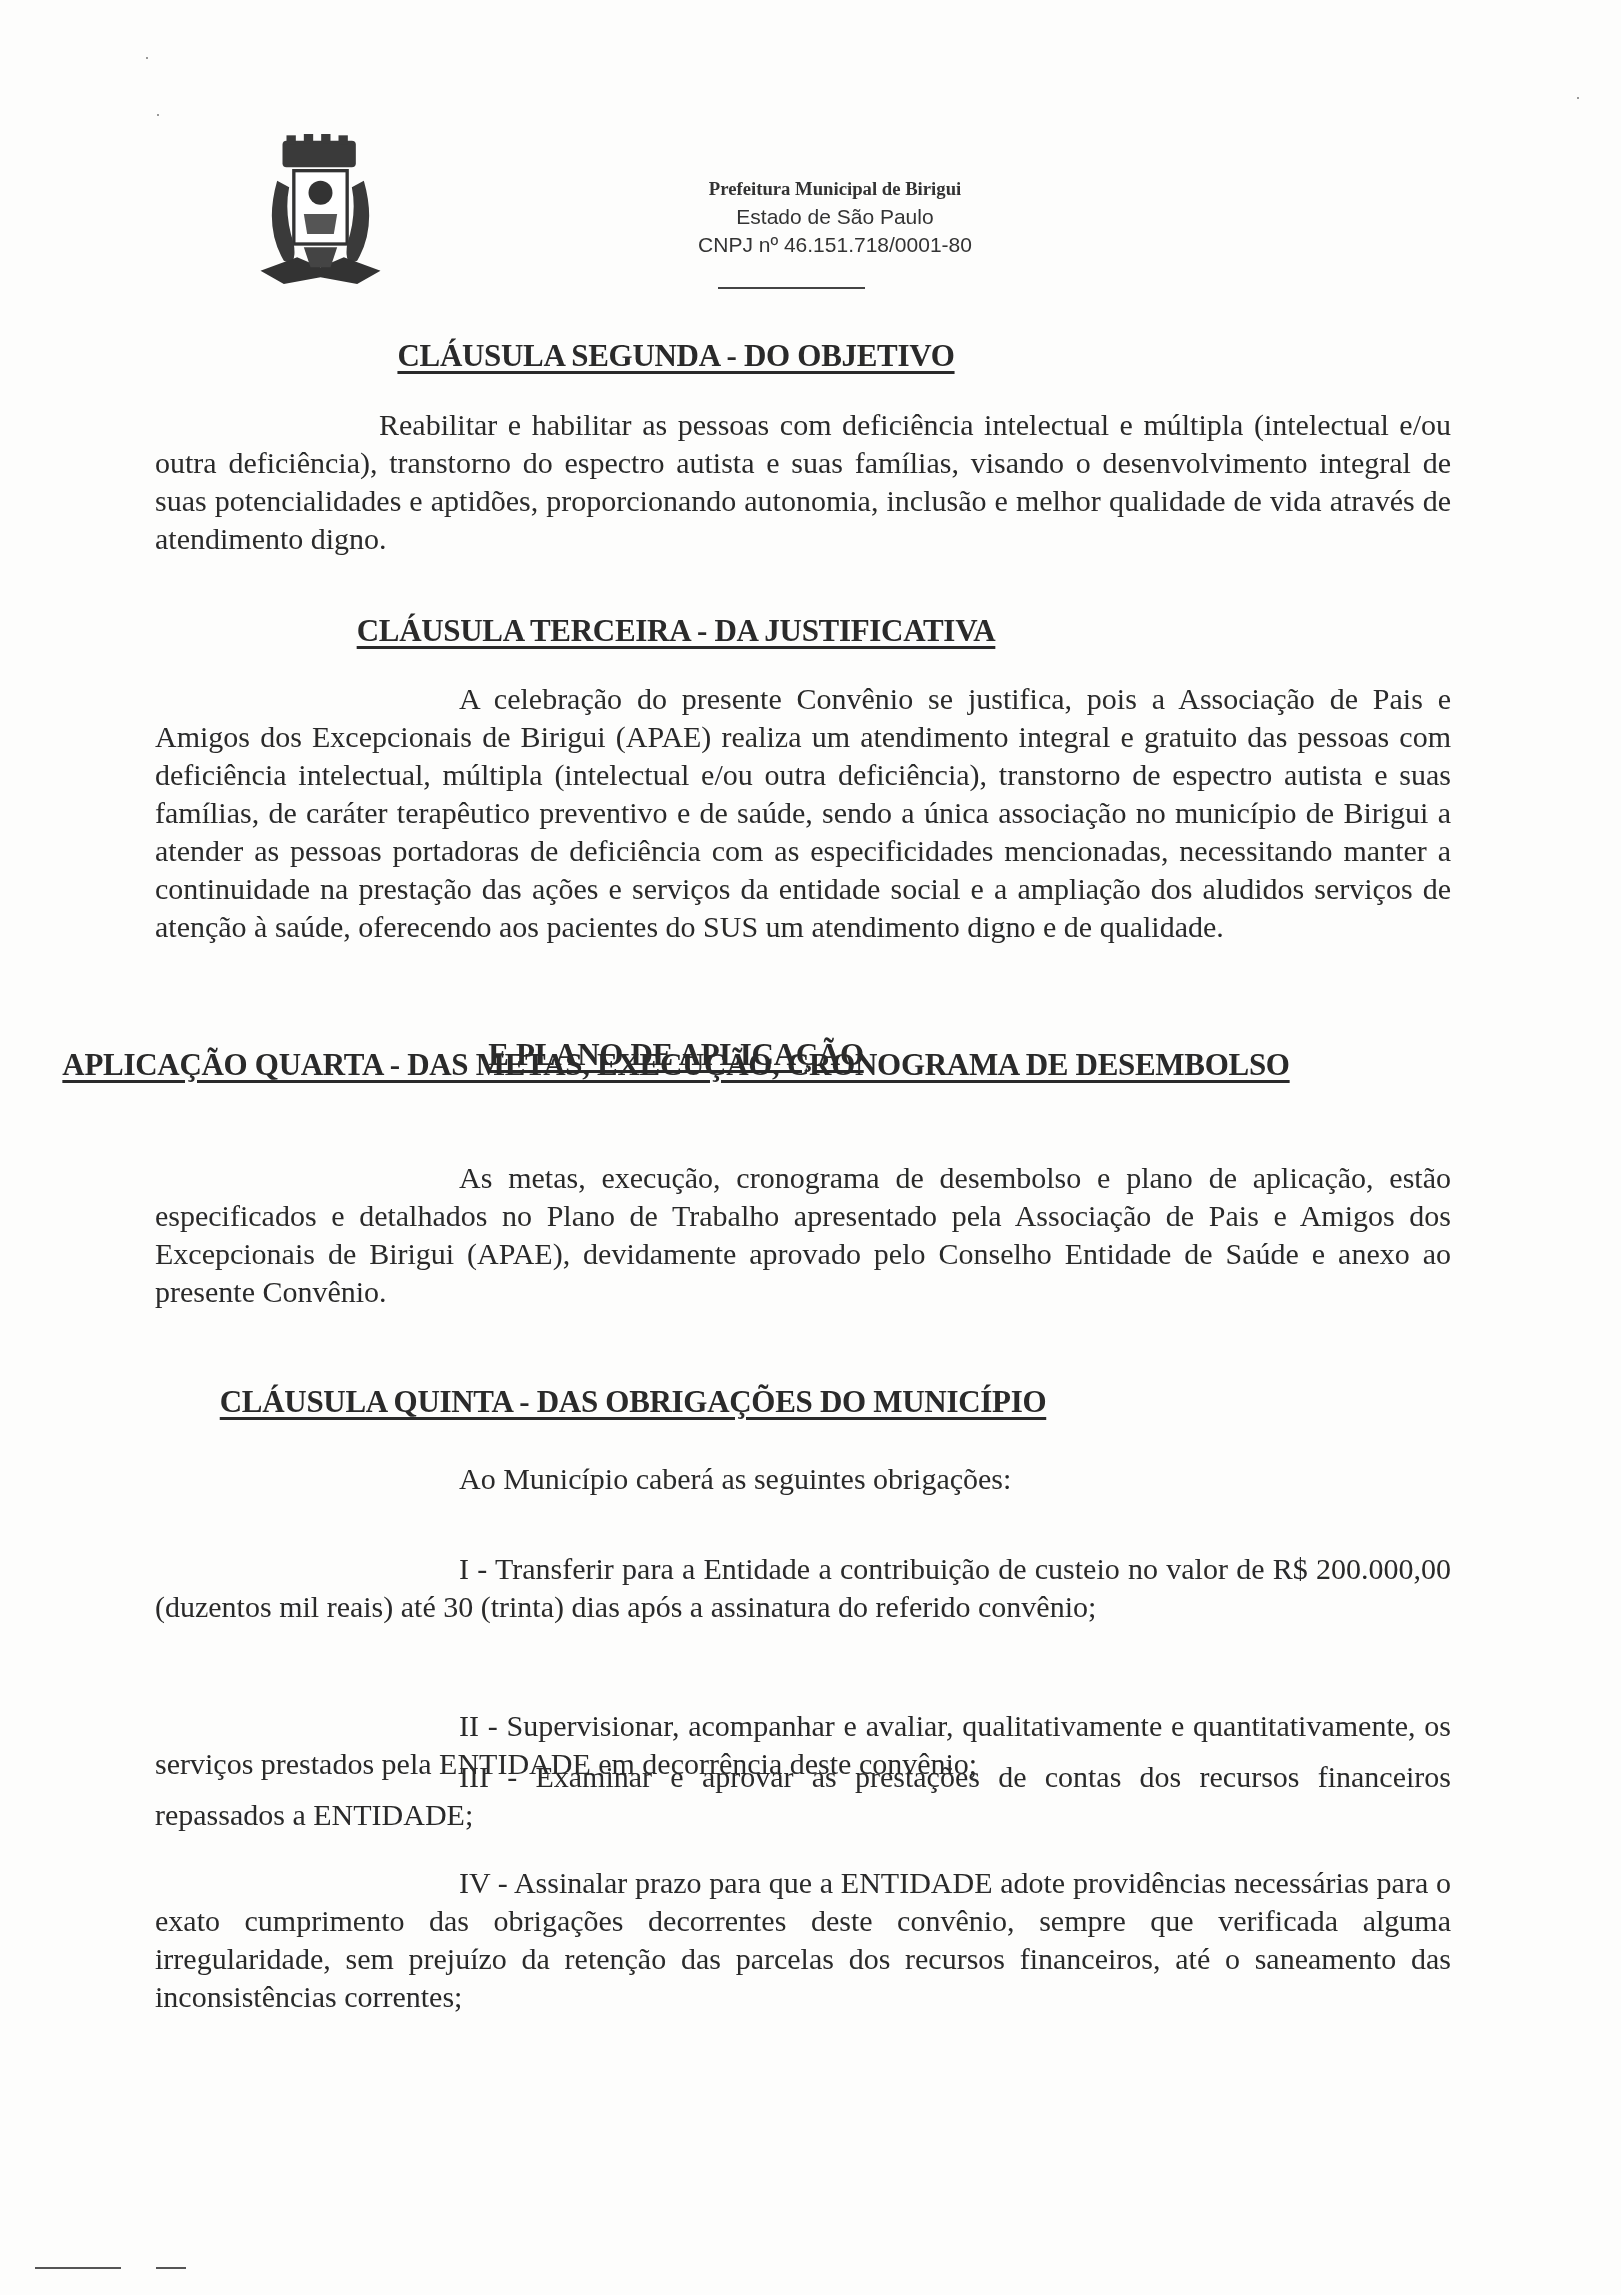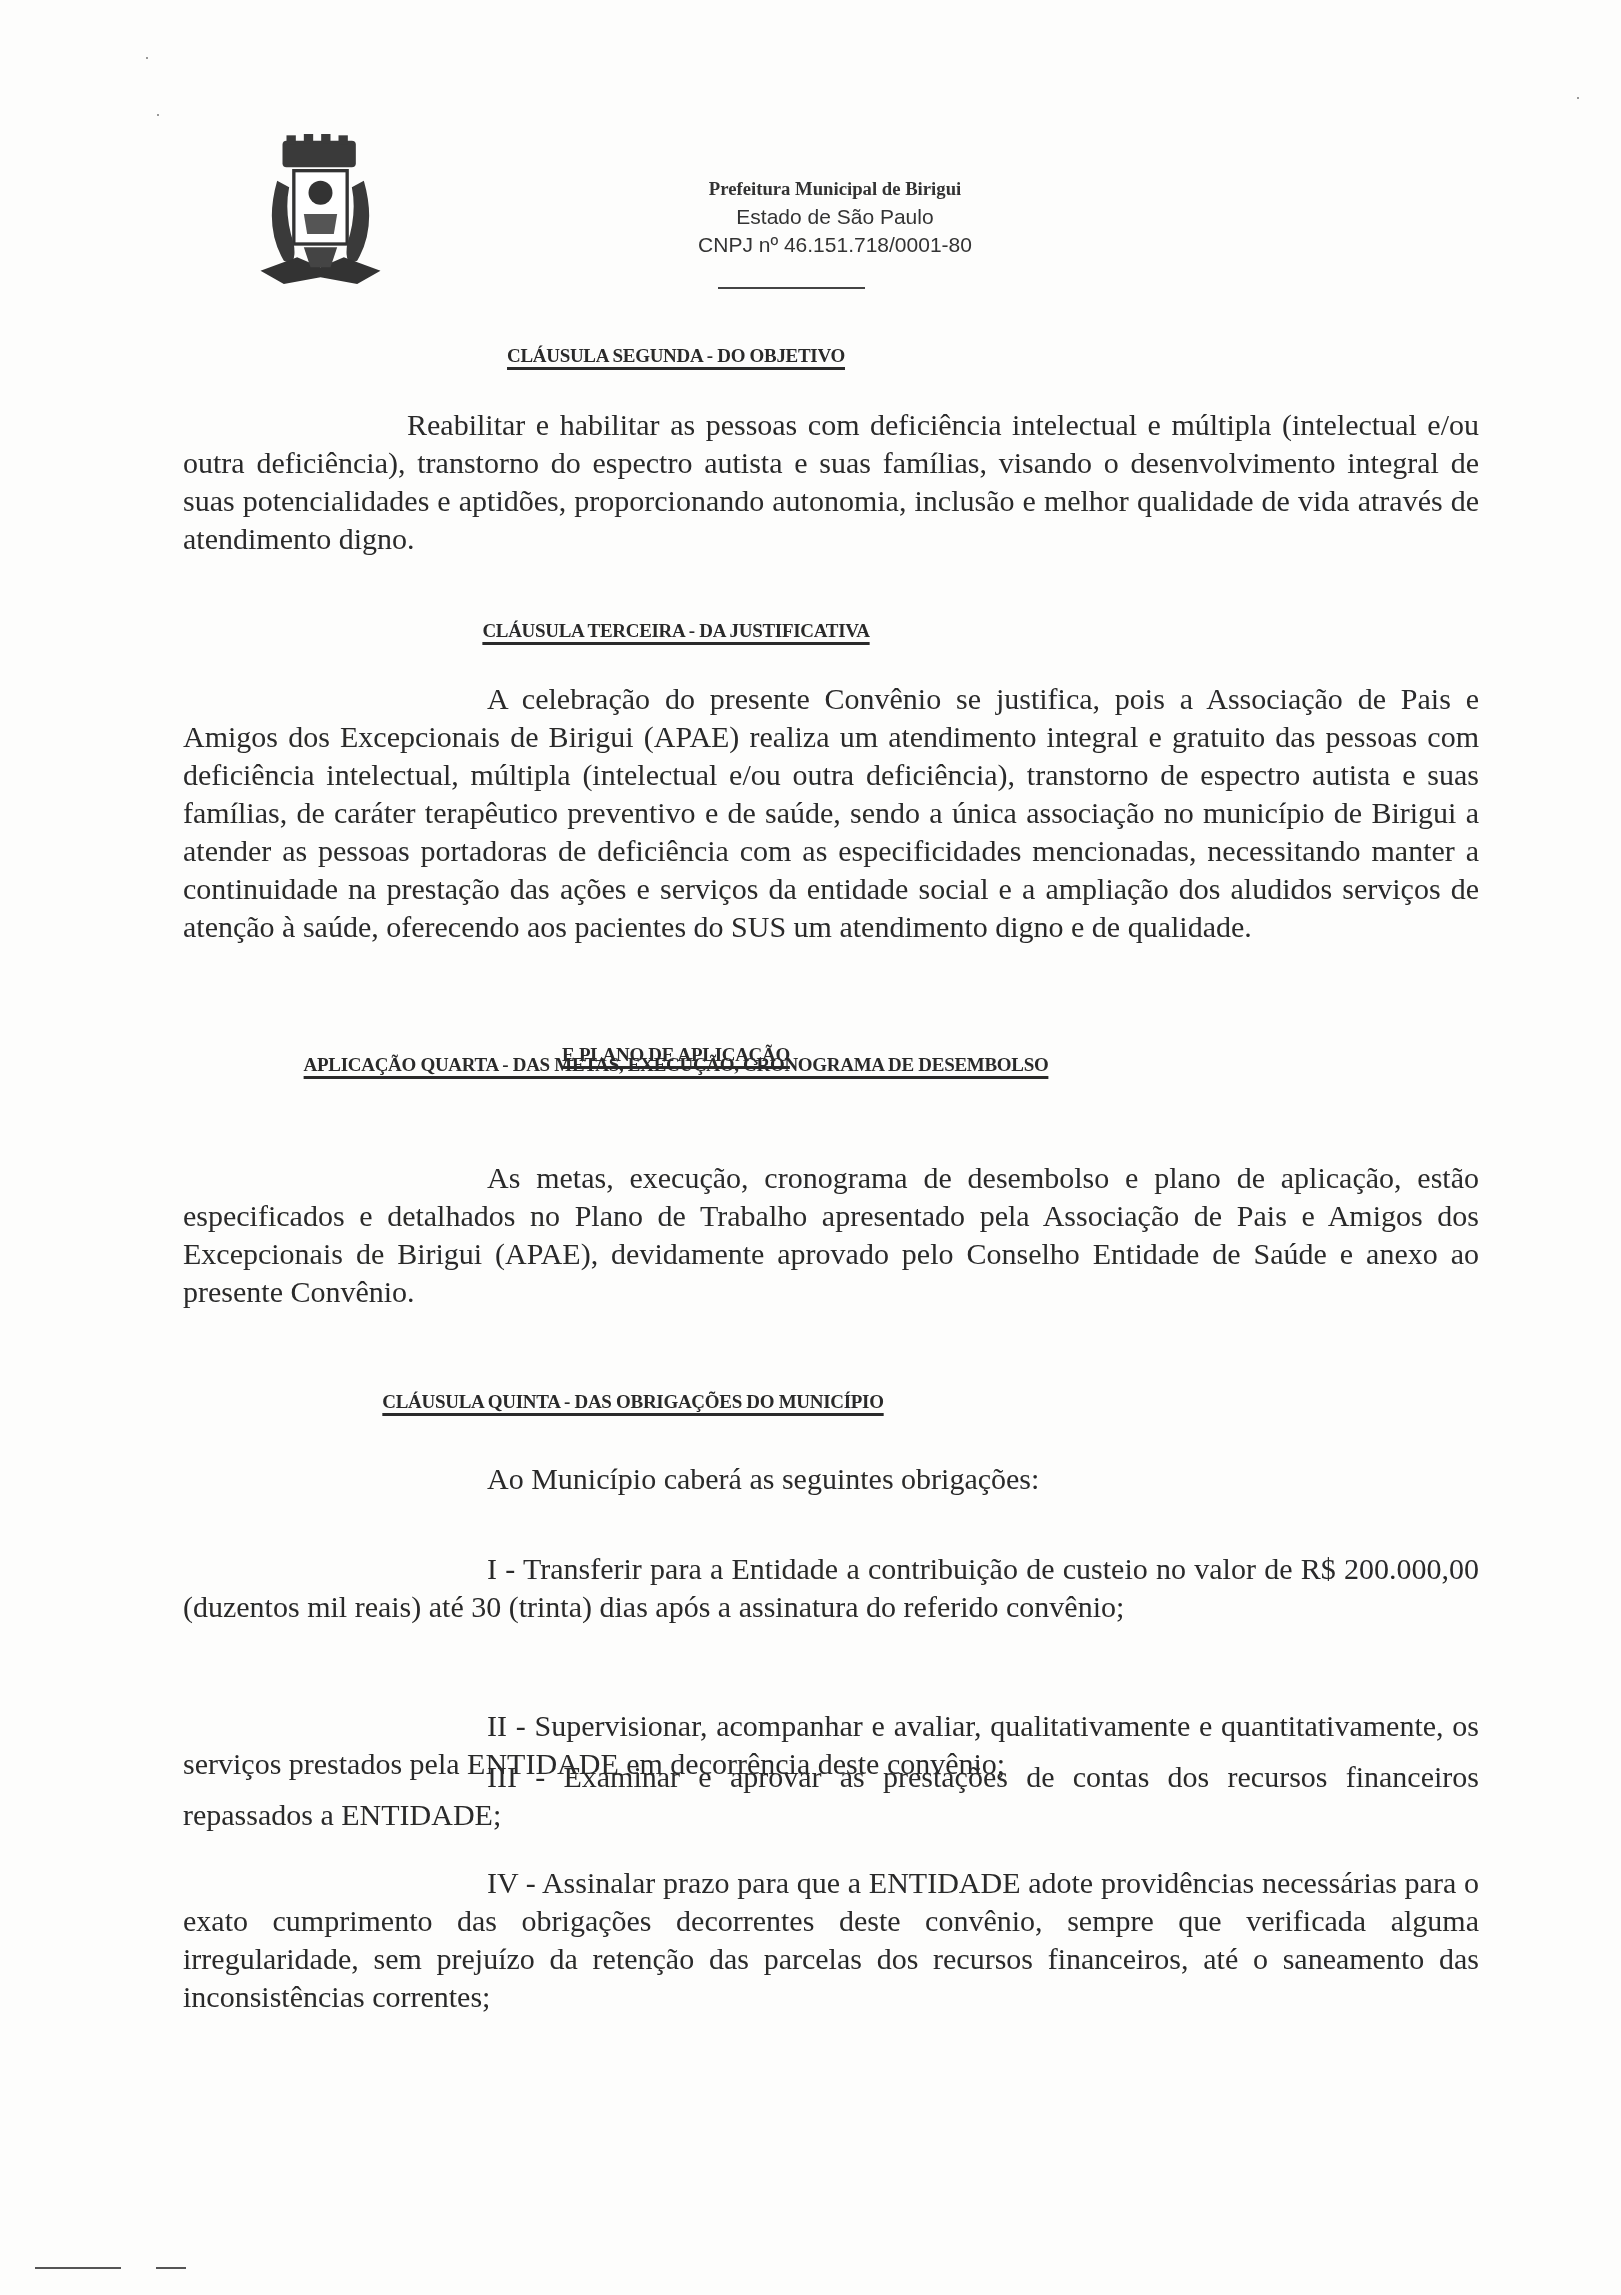--- a/index.html
+++ b/index.html
@@ -9,23 +9,23 @@
   }
   .logo { position: absolute; left: 257px; top: 134px; width: 127px; height: 160px; }
   .header { position: absolute; left: 601px; top: 175px; width: 468px; text-align: center;
     font-family: "Liberation Sans", "DejaVu Sans", sans-serif; color: #333; }
   .header .l1 { font-size: 18.7px; font-weight: bold; line-height: 28px; font-family: Liberation Serif, serif; }
   .header .l2, .header .l3 { font-size: 21px; line-height: 28px; }
   .header-rule { position: absolute; left: 718px; top: 287px; width: 147px; height: 2px; background: #444; }
   .indent { text-indent: 224px; }
   .indent2 { text-indent: 304px; }
   .heading { position: absolute; left: 0; width: 1352px; text-align: center;
-    font-weight: bold; font-size: 19px; line-height: 37px; text-decoration: underline;
+    font-weight: bold; font-size: 31px; line-height: 37px; text-decoration: underline;
     text-decoration-thickness: 2.7px; text-underline-offset: 5.3px; letter-spacing: -0.3px; }
-  .para { position: absolute; left: 155px; width: 1296px; font-size: 30px; line-height: 38px; margin-left: 28px; }
+  .para { position: absolute; left: 155px; width: 1296px; font-size: 30px; line-height: 38px; }
   .para p { margin: 0; text-align: justify; }
   .scan-line { position: absolute; height: 2px; background: #555; }
   .speck { position: absolute; width: 2px; height: 2px; background: #777; border-radius: 50%; }
 </style>
 </head>
 <body>
 
 <div class="logo">
   <svg width="127" height="160" viewBox="0 0 190 240">
     <g fill="#3a3a3a">

